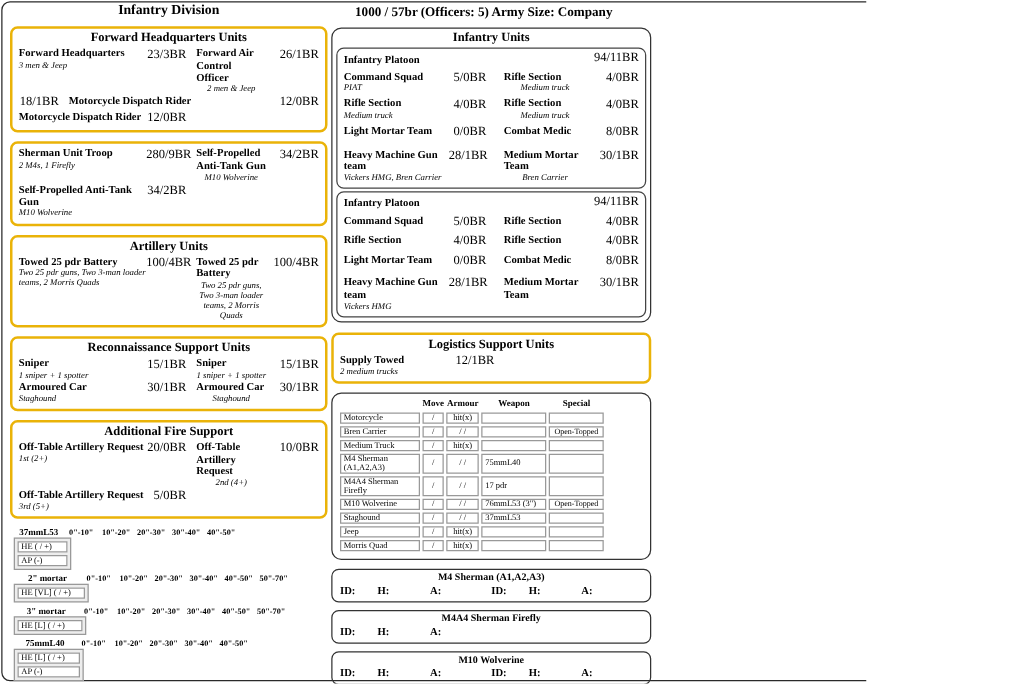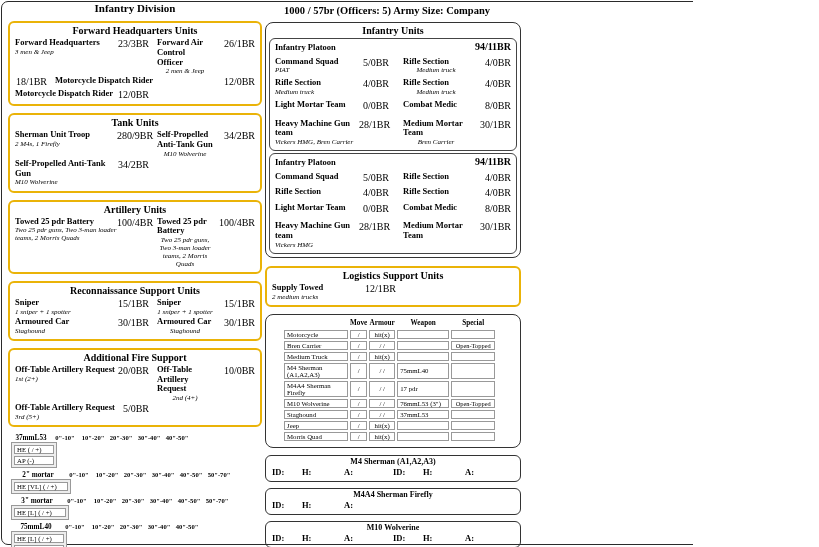--- a/index.html
+++ b/index.html
@@ -28,31 +28,31 @@
   .c1 { width:32px; text-align:right; }
   .u-second { flex:1; padding-left:8px; }
   .u-second .usub { text-align:center; }
   .c2 { width:42px; text-align:right; }
 
   
   .outer-box { border:1px solid #333; border-radius:8px; padding:2px 3px 3px 3px; margin-bottom:8px; }
   .pbox { border:1px solid #444; border-radius:6px; padding:2px 5px 4px 5px; margin-top:2px; background:#fff; }
   .phead { display:flex;align-items:flex-end; }
   .phead .uname { flex:1; }
-  .phead .ucost { text-align:right;font-weight:bold; }
+  .phead .ucost { text-align:right; }
   .pbox .urow { margin-top:4px; }
   .pbox .u-first { width:84px; }
   .pbox .c1 { width:30px; }
   .pbox .u-second { padding-left:14px; }
   .pbox .urow:last-child { margin-top:7px; }
   .logbox .u-first { width:92px; }
-  .logbox .c1 { text-align:right; }
+  .logbox .c1 { text-align:center; }
 
   
-  .vbox { border:1px solid #333; border-radius:8px; padding:2px 4px 4px 16px; margin-bottom:7px; }
+  .vbox { border:1px solid #333; border-radius:8px; padding:2px 4px 4px 4px; margin-bottom:7px; }
   table.vtable { border-collapse:separate; border-spacing:2px; }
   .vtable td { font-size:6.8px; }
   tr.vhead td { border:none; font-weight:bold; font-size:7.2px; text-align:center; height:9px; }
   tr.vrow td { border:1px solid #999; height:9px; background:#fff; padding:0 2px; }
   td.v-name { width:64px; }
   td.v-move { width:17px; text-align:center; }
   td.v-arm  { width:26px; text-align:center; }
   td.v-weap { width:52px; }
   td.v-spec { width:44px; text-align:center; font-size:6.4px; }
 
@@ -126,21 +126,20 @@
                 <div class="ucost c1">12/0BR</div>
                 <div class="unit u-second">
                   <span class="uname"></span>
 
                 </div>
                 <div class="ucost c2"></div>
               </div>
           </div>
         </div>
         <div class="ubox">
-          <div class="ubox-title">Tank Units</div>
           <div>
 
           <div class="urow">
                 <div class="unit u-first">
                   <span class="uname">Sherman Unit Troop</span>
                   <span class="usub">2 M4s, 1 Firefly</span>
                 </div>
                 <div class="ucost c1">280/9BR</div>
                 <div class="unit u-second">
                   <span class="uname">Self-Propelled Anti-Tank Gun</span>

